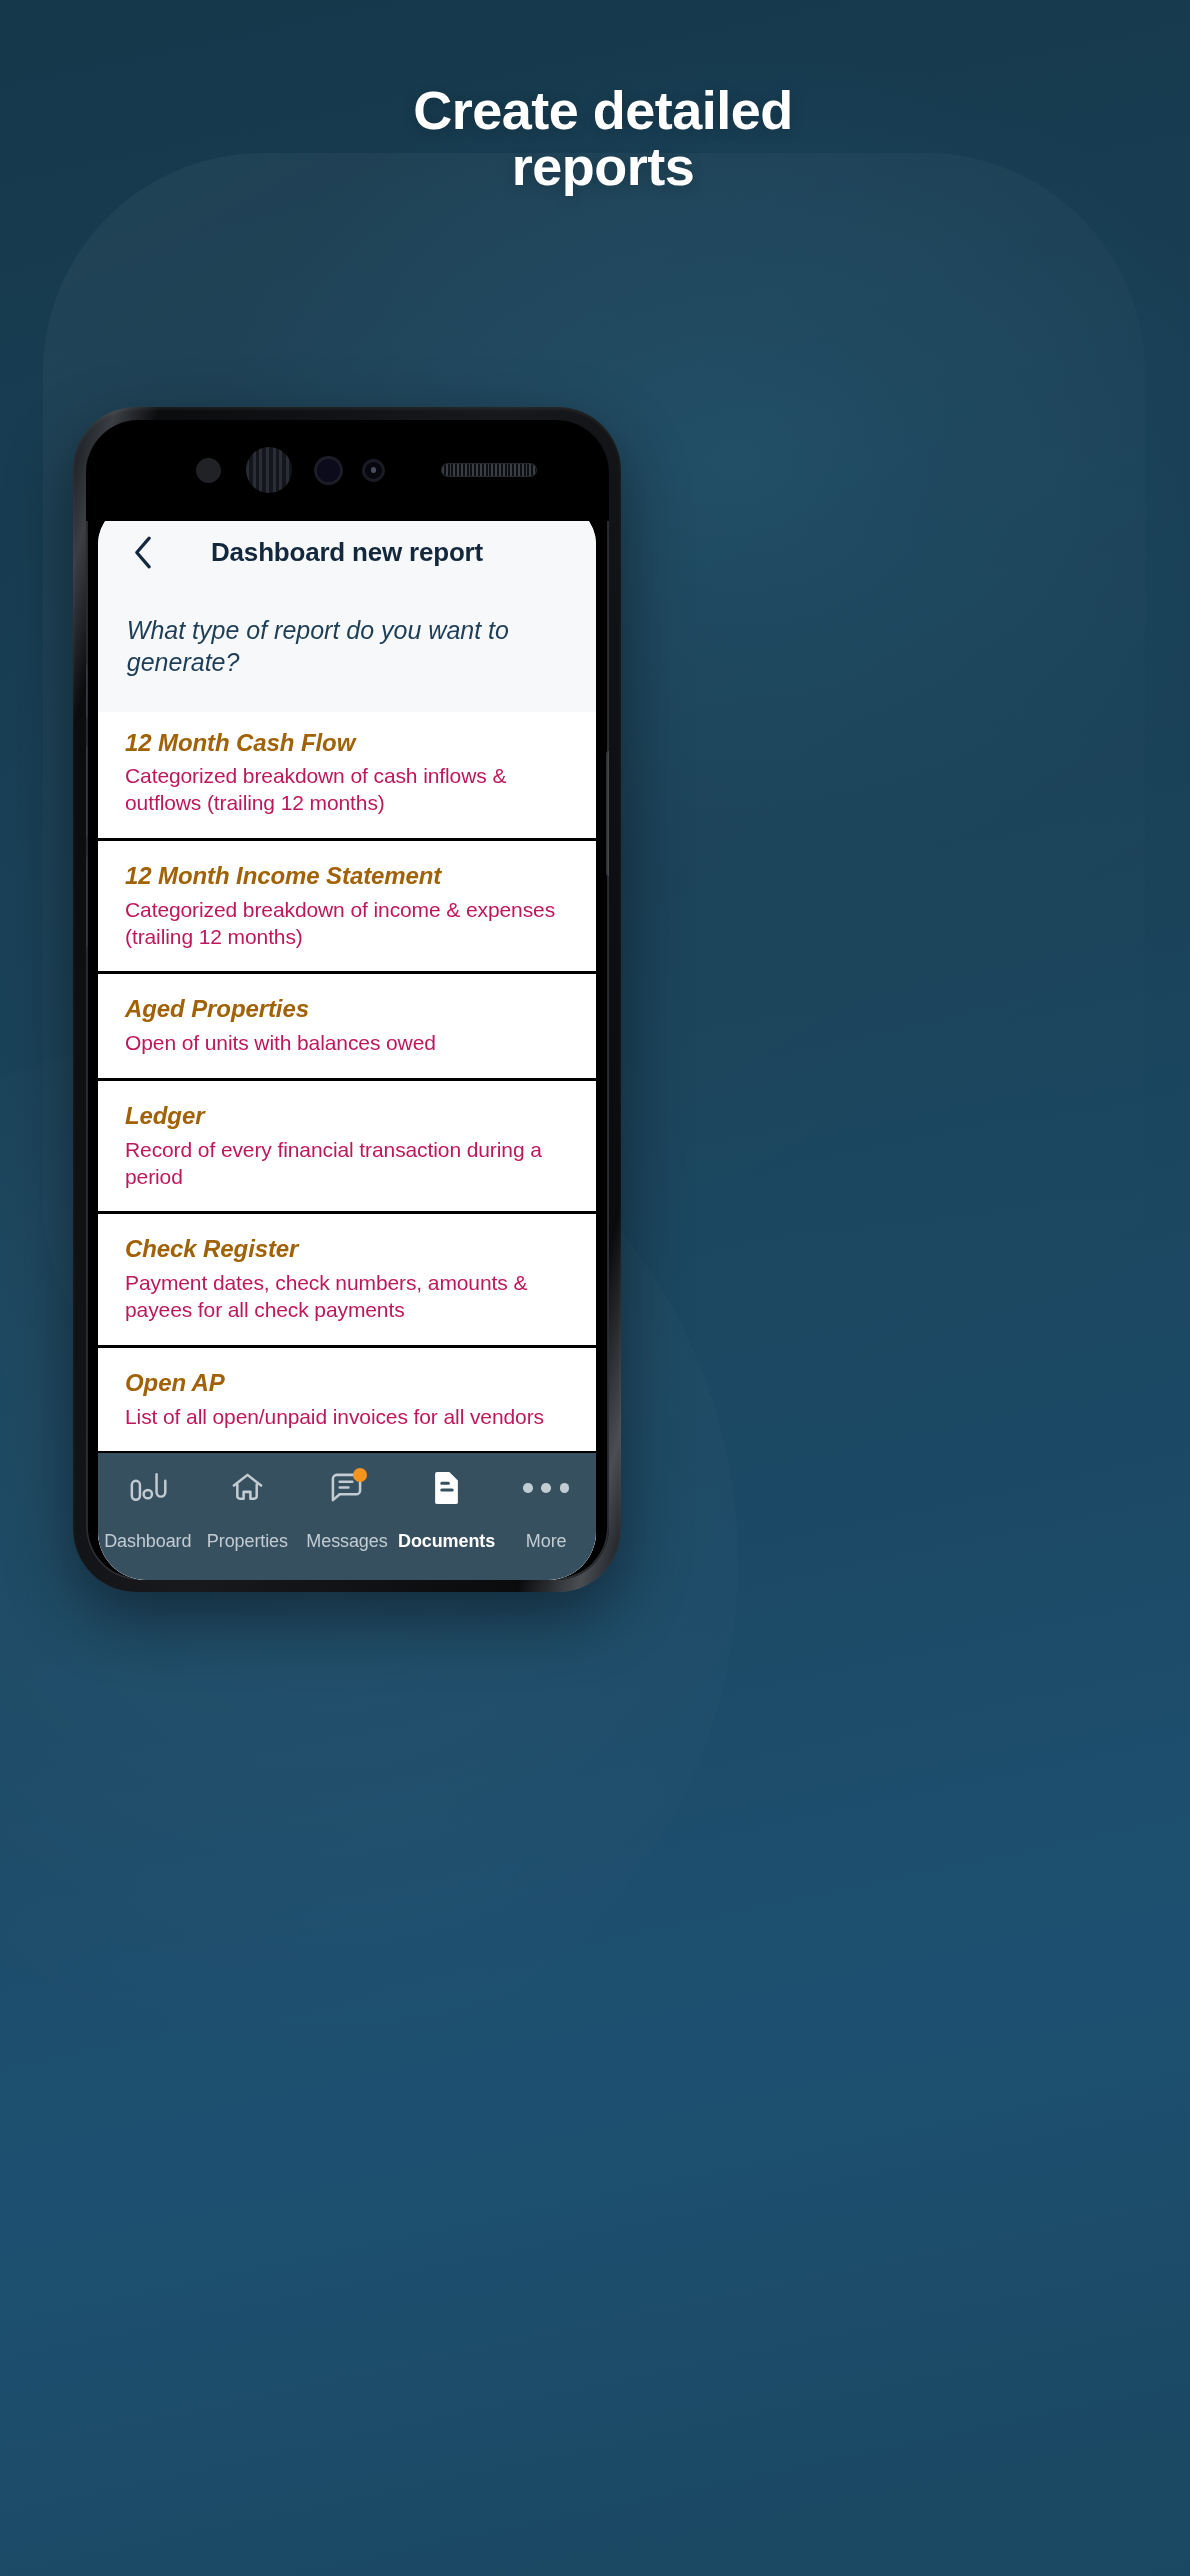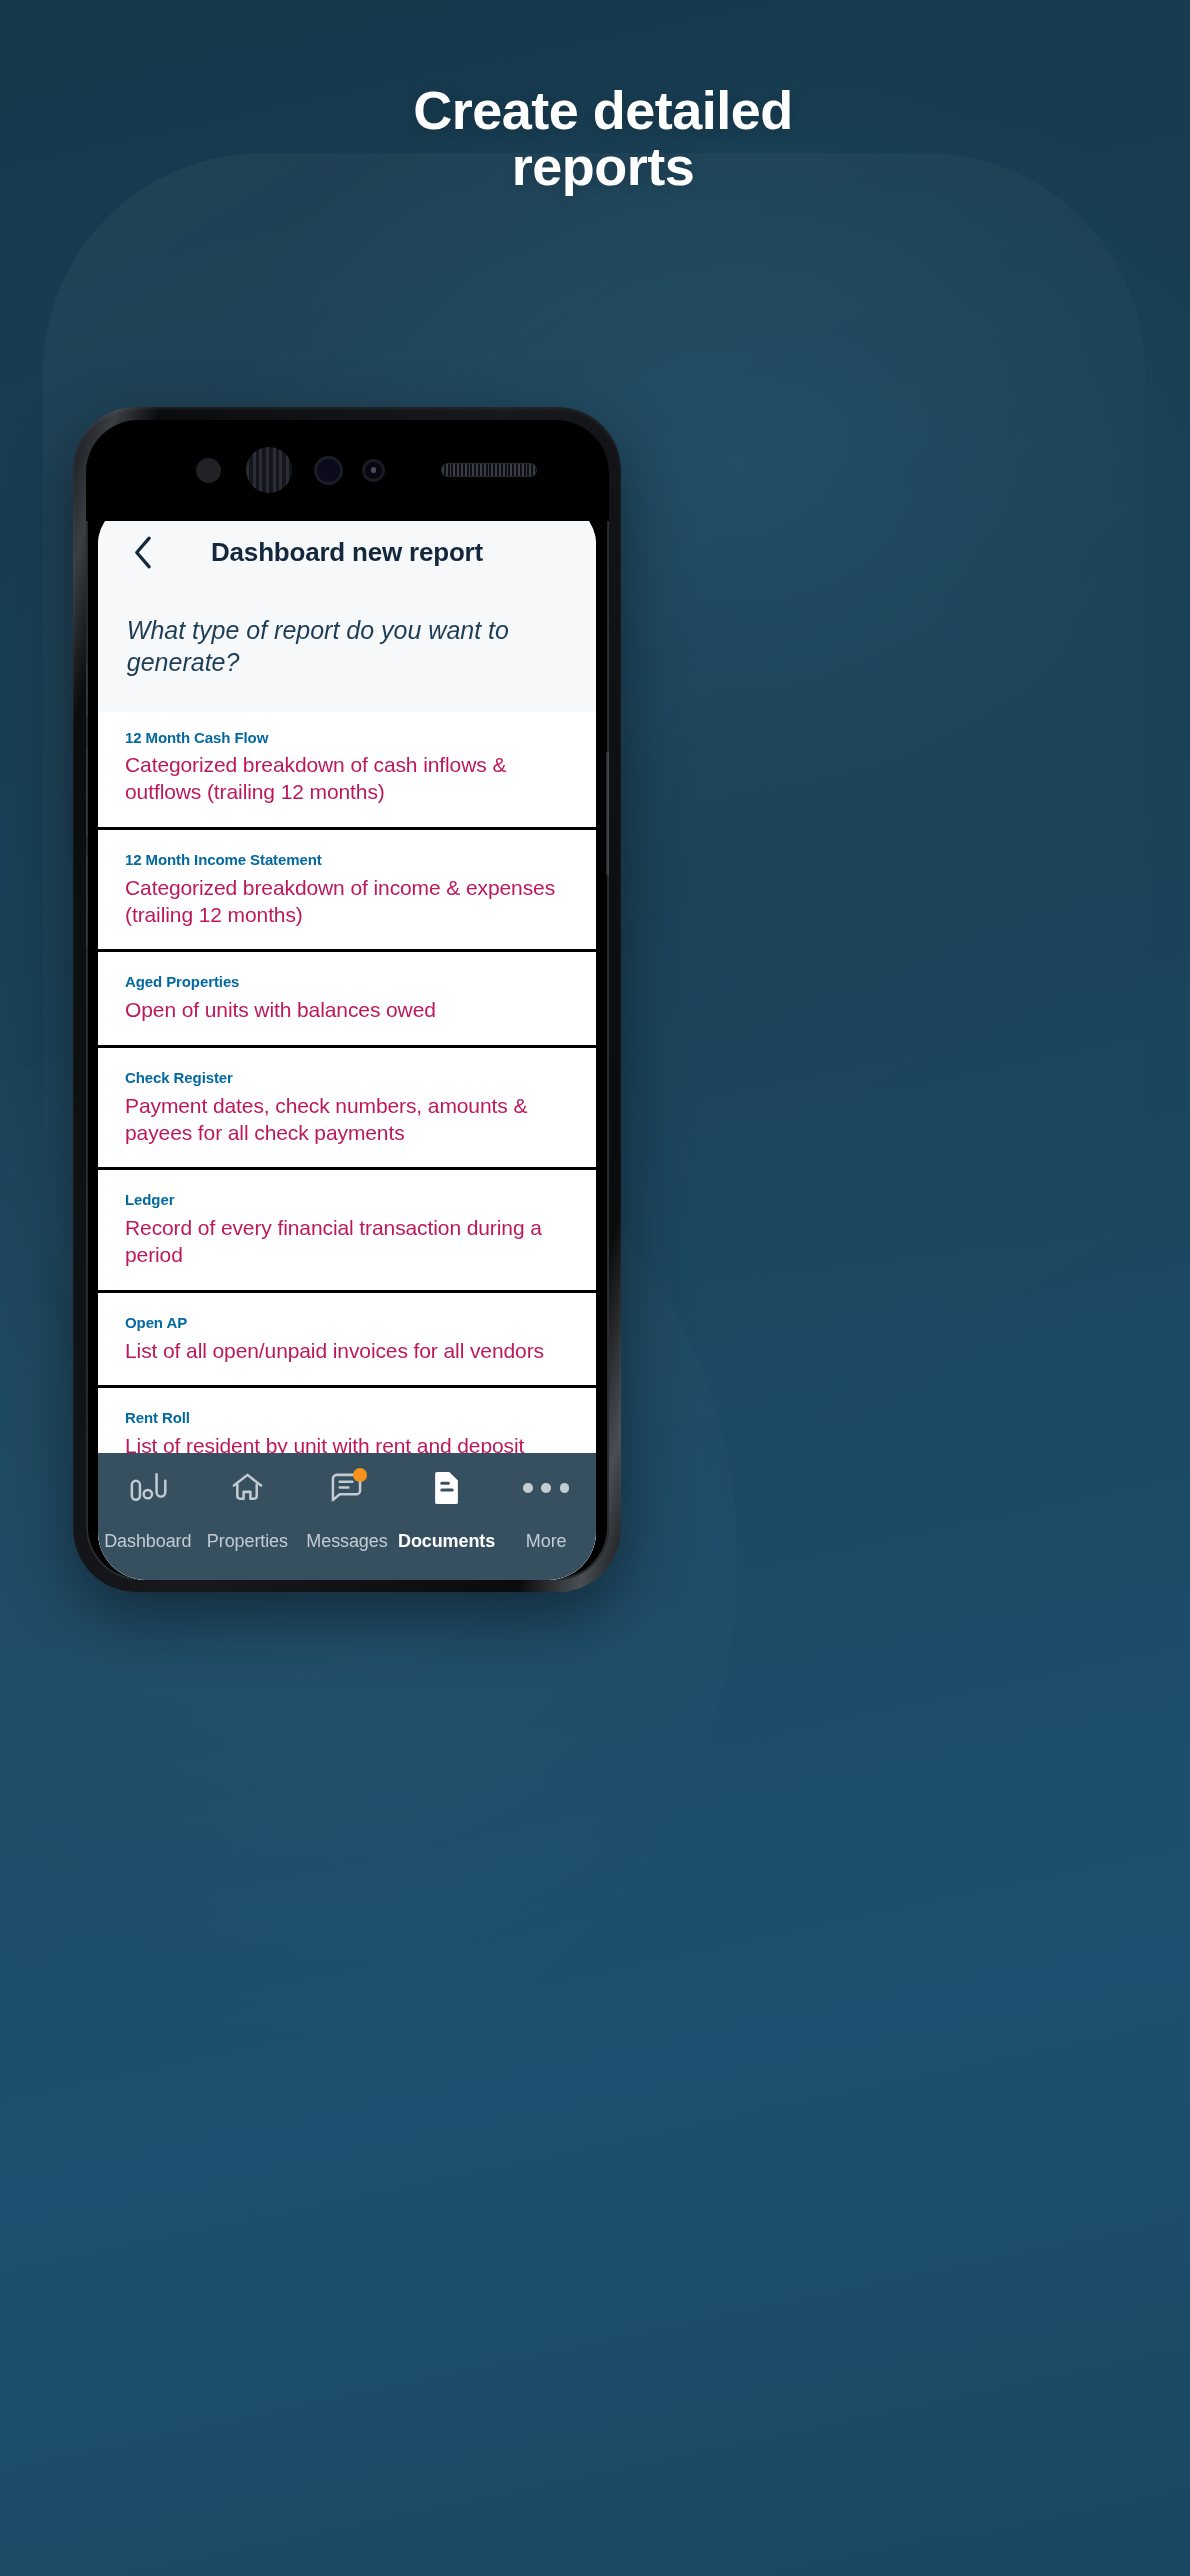--- a/index.html
+++ b/index.html
@@ -131,22 +131,23 @@
     background:#fff;
     overflow:hidden;
   }
   .report-item{
     padding:21px 27px 21px 27px;
     border-top:3px solid #000000;
     cursor:pointer;
   }
   .report-item:first-child{ border-top:1px solid #e7e8ea; }
   .report-title{
-    font-size:15px; font-weight:bold; color:#0369a1; letter-spacing:-0.1px;
+    font-size:24px; font-weight:bold; color:#a16207; letter-spacing:-0.1px;
     margin-bottom:6.7px;
+    font-style:italic;
   }
   .report-desc{
     font-size:21px; color:#be185d; line-height:1.28; letter-spacing:-0.1px;
   }
 
   
   #bottom-nav{
     position:absolute; left:0; right:0; bottom:0;
     height:127px;
     background:#37505f;
@@ -218,26 +219,26 @@
           </div>
           <div class="report-item">
             <div class="report-title">12 Month Income Statement</div>
             <div class="report-desc">Categorized breakdown of income &amp; expenses (trailing 12 months)</div>
           </div>
           <div class="report-item">
             <div class="report-title">Aged Properties</div>
             <div class="report-desc">Open of units with balances owed</div>
           </div>
           <div class="report-item">
+            <div class="report-title">Ledger</div>
+            <div class="report-desc">Record of every financial transaction during a period</div>
+          </div>
+          <div class="report-item">
             <div class="report-title">Check Register</div>
             <div class="report-desc">Payment dates, check numbers, amounts &amp; payees for all check payments</div>
-          </div>
-          <div class="report-item">
-            <div class="report-title">Ledger</div>
-            <div class="report-desc">Record of every financial transaction during a period</div>
           </div>
           <div class="report-item">
             <div class="report-title">Open AP</div>
             <div class="report-desc">List of all open/unpaid invoices for all vendors</div>
           </div>
           <div class="report-item">
             <div class="report-title">Rent Roll</div>
             <div class="report-desc">List of resident by unit with rent and deposit amounts</div>
           </div>
           <div class="report-item"></div>

